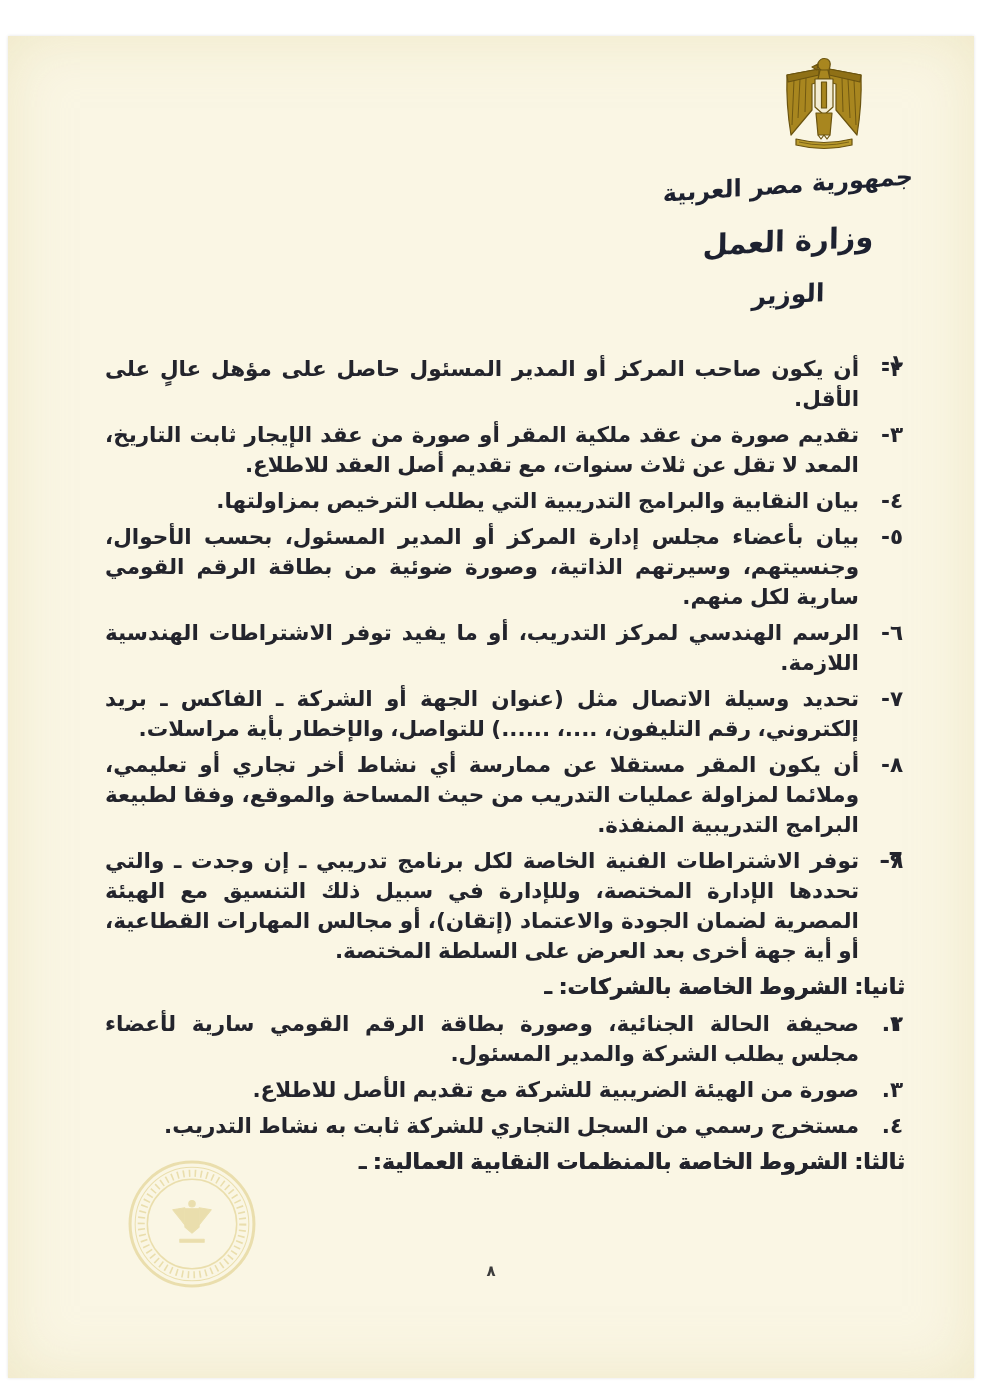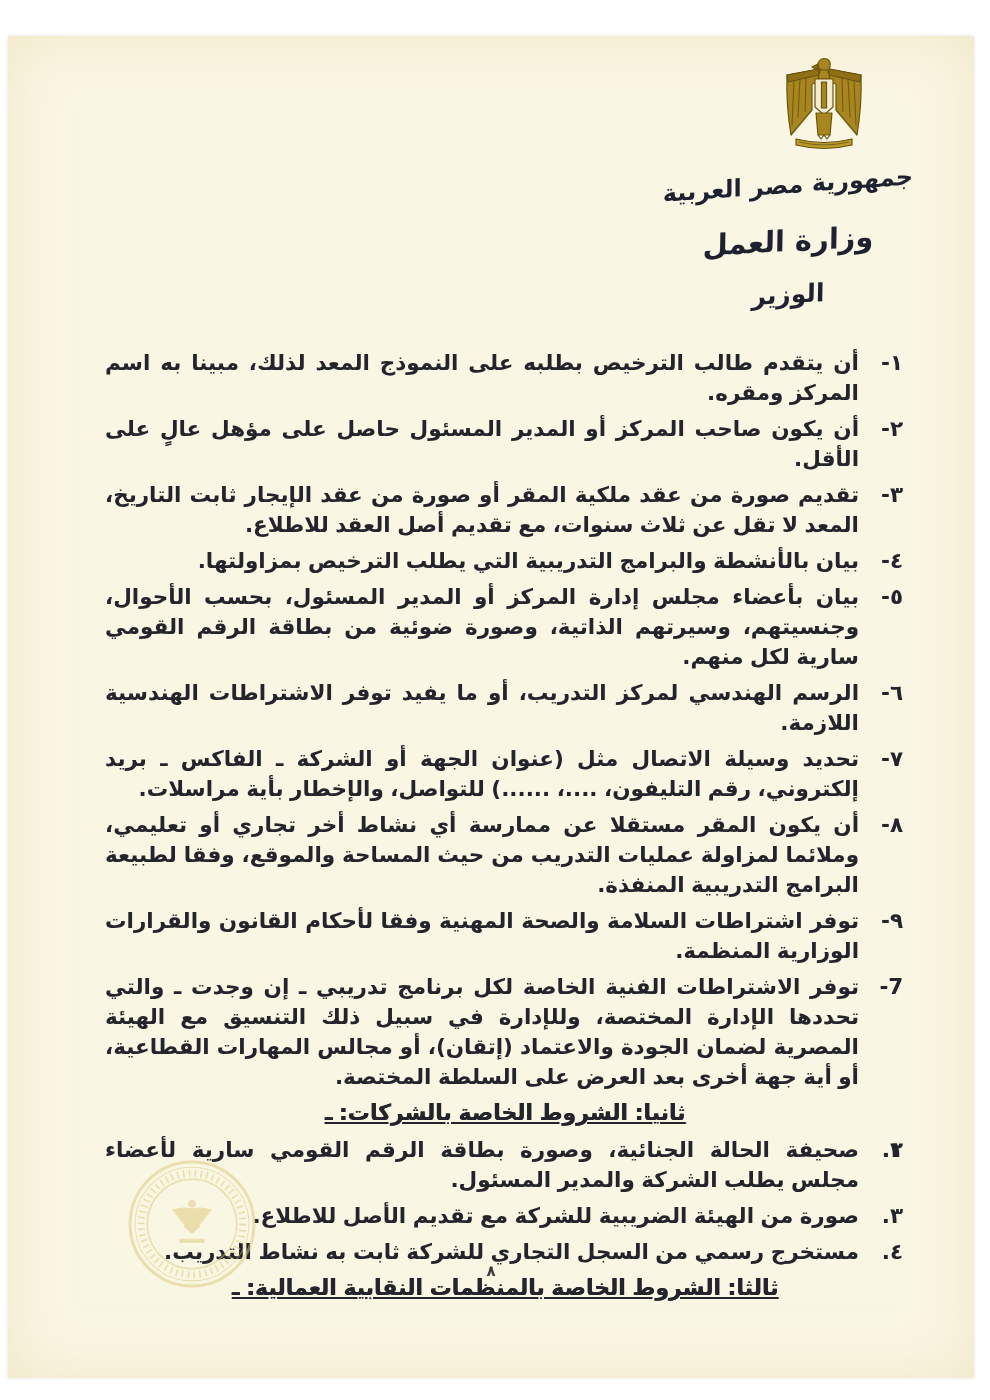--- a/index.html
+++ b/index.html
@@ -31,23 +31,22 @@
     direction:rtl;color:#23242c;
     font-size:21.5px;font-weight:bold;line-height:30px;
     letter-spacing:-0.2px;word-spacing:-1px;
   }
   .item{
     position:relative;padding-right:46px;margin-bottom:6px;
     text-align:justify;text-align-last:right;
   }
   .item .num{position:absolute;right:2px;top:0;}
   .section-heading{
-    margin:2px 0 7px 0;text-align:center;font-size:22px;
+    margin:2px 0 7px 0;text-align:right;font-size:22px;
     text-shadow:.5px 0 0 currentColor;
-    text-decoration:underline;
   }
   
   .seal{position:absolute;left:118px;top:1122px;width:132px;height:132px;opacity:.5;}
   
   .pagenum{
     position:absolute;top:1226px;left:0;right:0;text-align:center;
     font-size:15px;color:#3c3c3c;font-weight:bold;
   }
 </style>
 </head>
@@ -92,53 +91,51 @@
   <div class="masthead">
     <div class="callig l1">جمهورية مصر العربية</div>
     <div class="callig l2">وزارة العمل</div>
     <div class="callig l3">الوزير</div>
   </div>
 
   <div class="content">
 
     <div class="item">
       <span class="num">١-</span>
-      <span>أن يتقدم طالب الترخيص بطلبه على النموذج المعد لذلك، مبينا به اسم المركز ومقره.</span>
     </div>
     <div class="item">
       <span class="num">٢-</span>
       <span>أن يكون صاحب المركز أو المدير المسئول حاصل على مؤهل عالٍ على الأقل.</span>
     </div>
     <div class="item">
       <span class="num">٣-</span>
       <span>تقديم صورة من عقد ملكية المقر أو صورة من عقد الإيجار ثابت التاريخ، المعد لا تقل عن ثلاث سنوات، مع تقديم أصل العقد للاطلاع.</span>
     </div>
     <div class="item">
       <span class="num">٤-</span>
-      <span>بيان بالأنشطة والبرامج التدريبية التي يطلب الترخيص بمزاولتها.</span>
+      <span>بيان النقابية والبرامج التدريبية التي يطلب الترخيص بمزاولتها.</span>
     </div>
     <div class="item">
       <span class="num">٥-</span>
       <span>بيان بأعضاء مجلس إدارة المركز أو المدير المسئول، بحسب الأحوال، وجنسيتهم، وسيرتهم الذاتية، وصورة ضوئية من بطاقة الرقم القومي سارية لكل منهم.</span>
     </div>
     <div class="item">
       <span class="num">٦-</span>
       <span>الرسم الهندسي لمركز التدريب، أو ما يفيد توفر الاشتراطات الهندسية اللازمة.</span>
     </div>
     <div class="item">
       <span class="num">٧-</span>
       <span>تحديد وسيلة الاتصال مثل (عنوان الجهة أو الشركة ـ الفاكس ـ بريد إلكتروني، رقم التليفون، ....، ......) للتواصل، والإخطار بأية مراسلات.</span>
     </div>
     <div class="item">
       <span class="num">٨-</span>
       <span>أن يكون المقر مستقلا عن ممارسة أي نشاط أخر تجاري أو تعليمي، وملائما لمزاولة عمليات التدريب من حيث المساحة والموقع، وفقا لطبيعة البرامج التدريبية المنفذة.</span>
     </div>
     <div class="item">
       <span class="num">٩-</span>
-      <span>توفر اشتراطات السلامة والصحة المهنية وفقا لأحكام القانون والقرارات الوزارية المنظمة.</span>
     </div>
     <div class="item">
       <span class="num">7-</span>
       <span>توفر الاشتراطات الفنية الخاصة لكل برنامج تدريبي ـ إن وجدت ـ والتي تحددها الإدارة المختصة، وللإدارة في سبيل ذلك التنسيق مع الهيئة المصرية لضمان الجودة والاعتماد (إتقان)، أو مجالس المهارات القطاعية، أو أية جهة أخرى بعد العرض على السلطة المختصة.</span>
     </div>
 
     <div class="section-heading">ثانيا: الشروط الخاصة بالشركات: ـ</div>
 
     <div class="item">
       <span class="num">١.</span>

